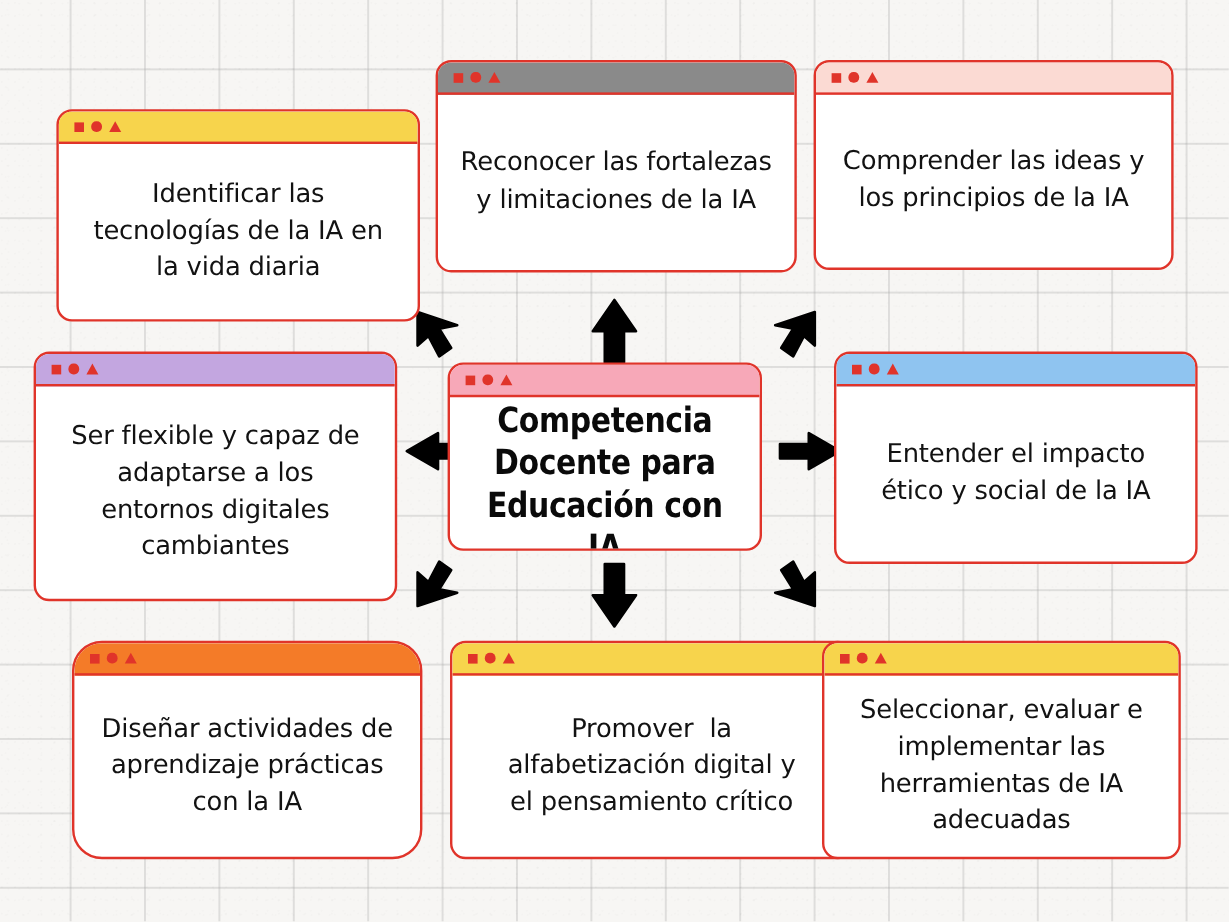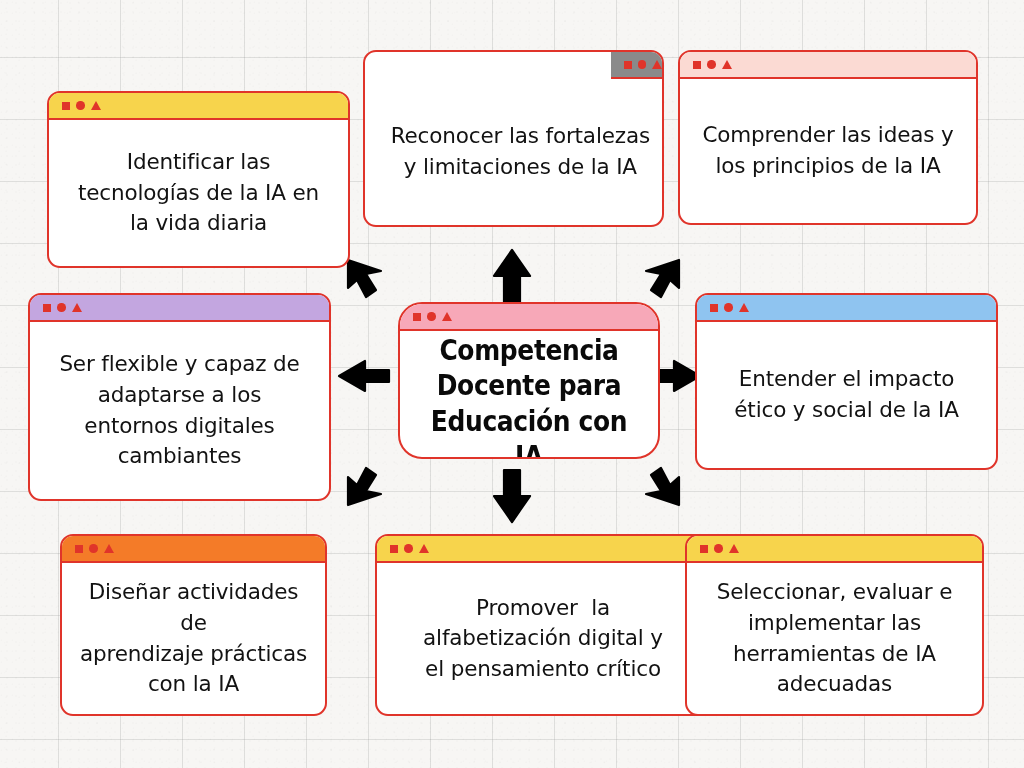--- a/index.html
+++ b/index.html
@@ -110,28 +110,28 @@
     font-size: 29px;
     line-height: 1.22;
     letter-spacing: -0.4px;
     transform: scaleX(0.86);
     transform-origin: center center;
     color: #0a0a0a;
   }
 
   
   #card-top-left      { left: 47px;  top: 50px;  width: 303px; height: 177px; margin-top: 41px; }
-  #card-top-center    { left: 363px; top: 50px;  width: 301px; height: 177px; align-items: flex-end; }
+  #card-top-center    { left: 363px; top: 50px;  width: 301px; height: 177px; }
   #card-top-right     { left: 678px; top: 50px;  width: 300px; height: 175px; }
 
   #card-mid-left      { left: 28px;  top: 293px; width: 303px; height: 208px; }
-  #card-center        { left: 398px; top: 302px; width: 262px; height: 157px; border-radius: 24px; }
+  #card-center        { left: 373px; top: 302px; width: 262px; height: 157px; }
   #card-mid-right     { left: 695px; top: 293px; width: 303px; height: 177px; }
 
-  #card-bot-left      { left: 60px;  top: 534px; width: 267px; height: 182px; }
+  #card-bot-left      { left: 60px;  top: 534px; width: 292px; height: 182px; border-radius: 25px; }
   #card-bot-center    { left: 375px; top: 534px; width: 336px; height: 182px; }
   #card-bot-right     { left: 685px; top: 534px; width: 299px; height: 182px; }
 
   
   .arrow {
     position: absolute;
     z-index: 2;
   }
   .arrow svg { display: block; }
 

